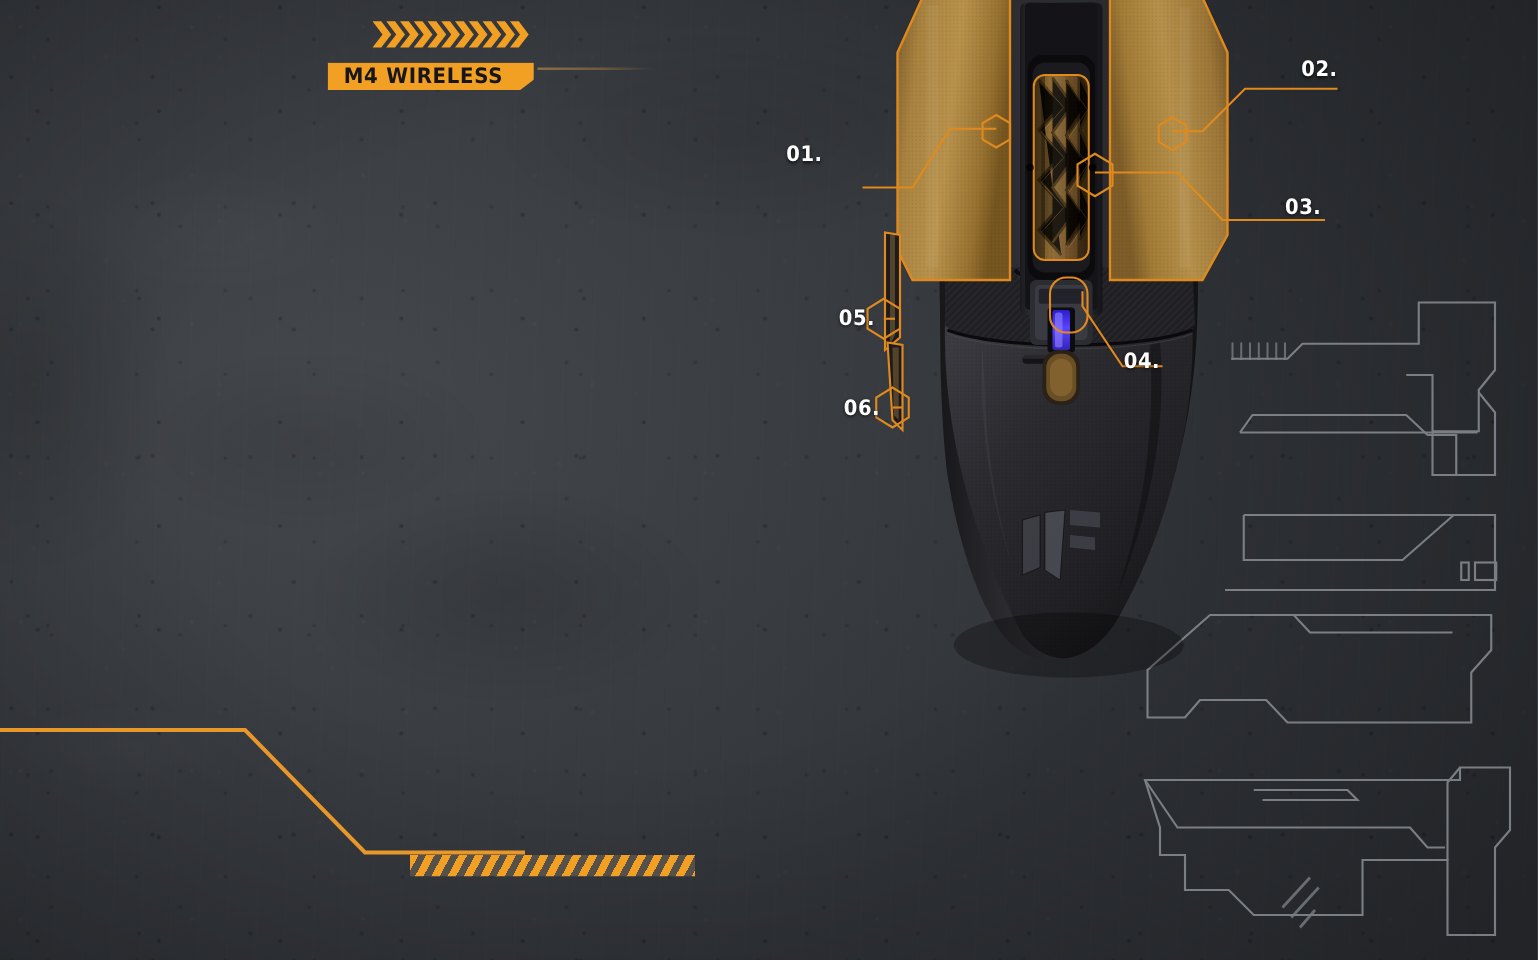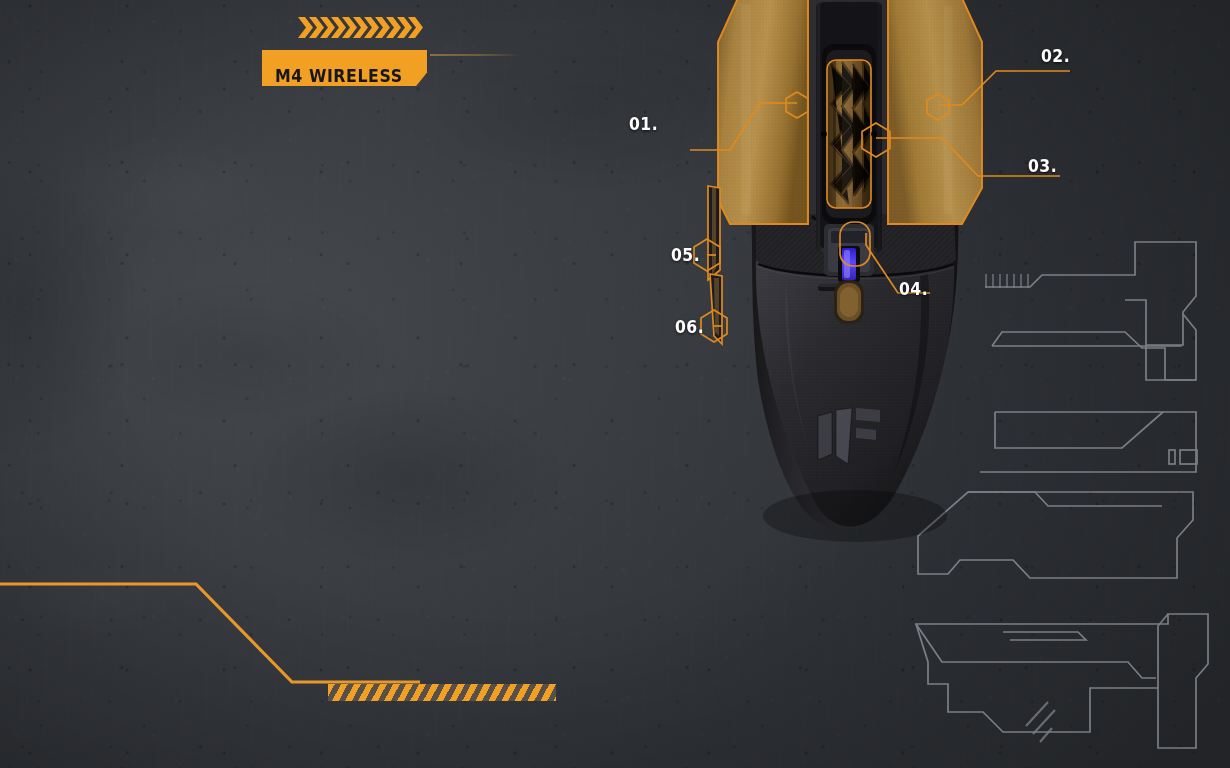--- a/index.html
+++ b/index.html
@@ -59,21 +59,21 @@
   .callouts{position:absolute;inset:0;}
 
   
   .mouse-wrap{position:absolute;left:690px;top:-12px;width:330px;height:580px;}
 
   
   .title-block{position:absolute;left:262px;top:14px;width:230px;height:70px;}
   .chev{position:absolute;left:36px;top:0;width:128px;height:28px;}
   .rule{position:absolute;left:168px;top:40px;width:92px;height:2px;
         background:linear-gradient(90deg,#8a6f46,#6d5a3d 55%,rgba(90,75,52,0));}
-  .banner{position:absolute;left:0;top:36px;height:36px;display:flex;align-items:flex-end;
+  .banner{position:absolute;left:0;top:36px;height:22px;display:flex;align-items:center;
     padding:0 15px 0 13px;background:#F2A024;
     clip-path:polygon(0 0,100% 0,100% 62%,calc(100% - 11px) 100%,0 100%);
     box-shadow:0 1px 4px rgba(0,0,0,.45);}
   .banner span{font-size:17px;font-weight:700;letter-spacing:.6px;color:#17161a;
     font-family:"DejaVu Sans", sans-serif;white-space:nowrap;
     transform:scaleX(.93);transform-origin:left center;}
 
   
   .num{position:absolute;color:#ffffff;font-size:17px;font-weight:700;letter-spacing:.5px;
     font-family:"DejaVu Sans", sans-serif;text-shadow:0 1px 3px rgba(0,0,0,.75);

